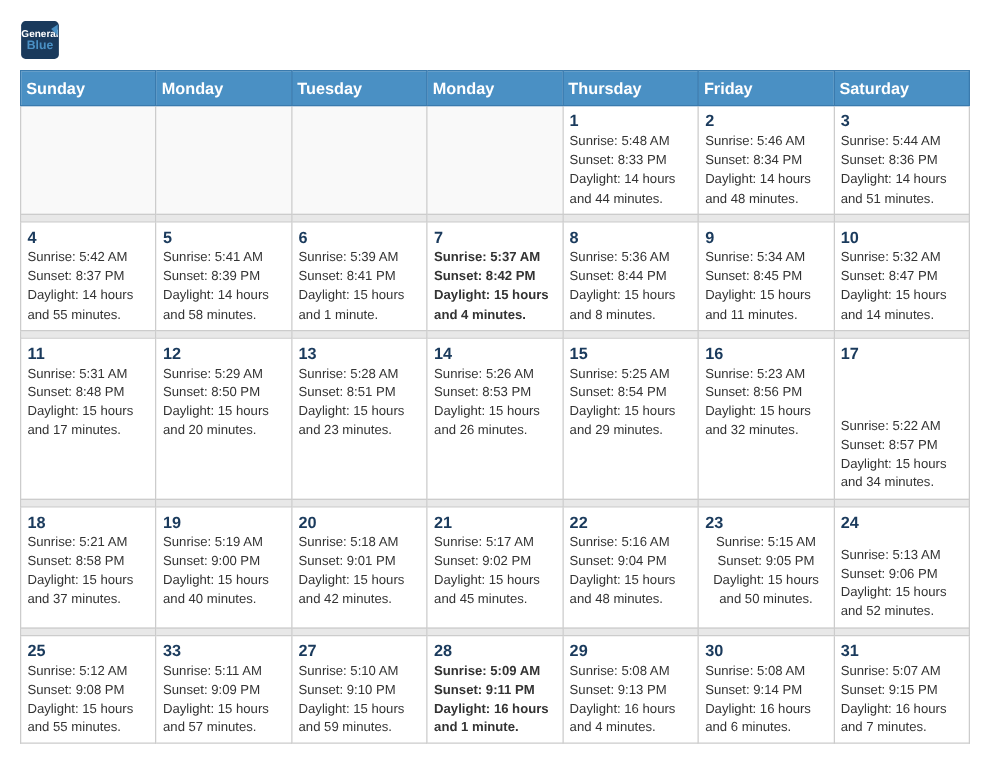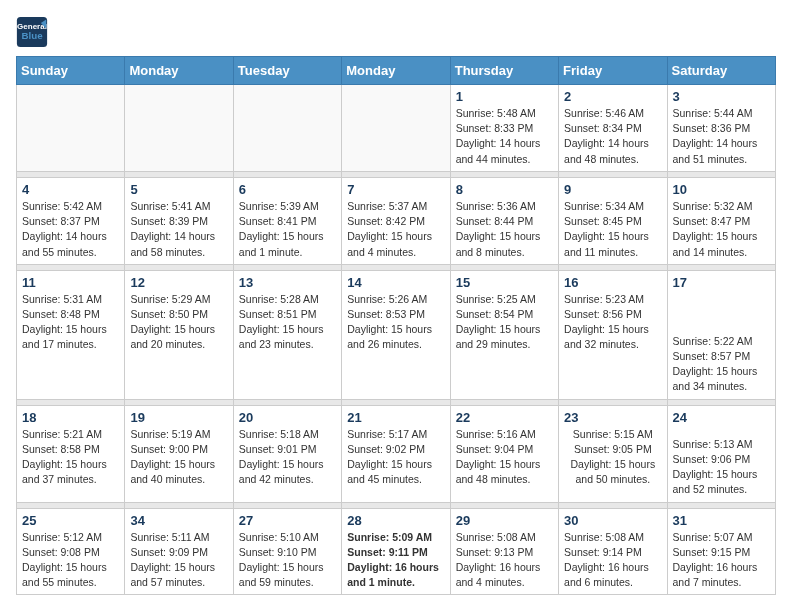--- a/index.html
+++ b/index.html
@@ -182,21 +182,21 @@
         </td>
         <td>
           <div class="day-num">6</div>
           <div class="cell-info" style="white-space: pre-line;">Sunrise: 5:39 AM
 Sunset: 8:41 PM
 Daylight: 15 hours
 and 1 minute.</div>
         </td>
         <td>
           <div class="day-num">7</div>
-          <div class="cell-info" style="white-space: pre-line;">Sunrise: 5:37 AM
+          <div class="cell-info" style="white-space: pre-line; font-weight: bold;">Sunrise: 5:37 AM
 Sunset: 8:42 PM
 Daylight: 15 hours
 and 4 minutes.</div>
         </td>
         <td>
           <div class="day-num">8</div>
           <div class="cell-info" style="white-space: pre-line;">Sunrise: 5:36 AM
 Sunset: 8:44 PM
 Daylight: 15 hours
 and 8 minutes.</div>
@@ -347,21 +347,21 @@
       </tr>
       <tr>
         <td>
           <div class="day-num">25</div>
           <div class="cell-info" style="white-space: pre-line;">Sunrise: 5:12 AM
 Sunset: 9:08 PM
 Daylight: 15 hours
 and 55 minutes.</div>
         </td>
         <td>
-          <div class="day-num">34</div>
+          <div class="day-num">33</div>
           <div class="cell-info" style="white-space: pre-line;">Sunrise: 5:11 AM
 Sunset: 9:09 PM
 Daylight: 15 hours
 and 57 minutes.</div>
         </td>
         <td>
           <div class="day-num">27</div>
           <div class="cell-info" style="white-space: pre-line;">Sunrise: 5:10 AM
 Sunset: 9:10 PM
 Daylight: 15 hours

